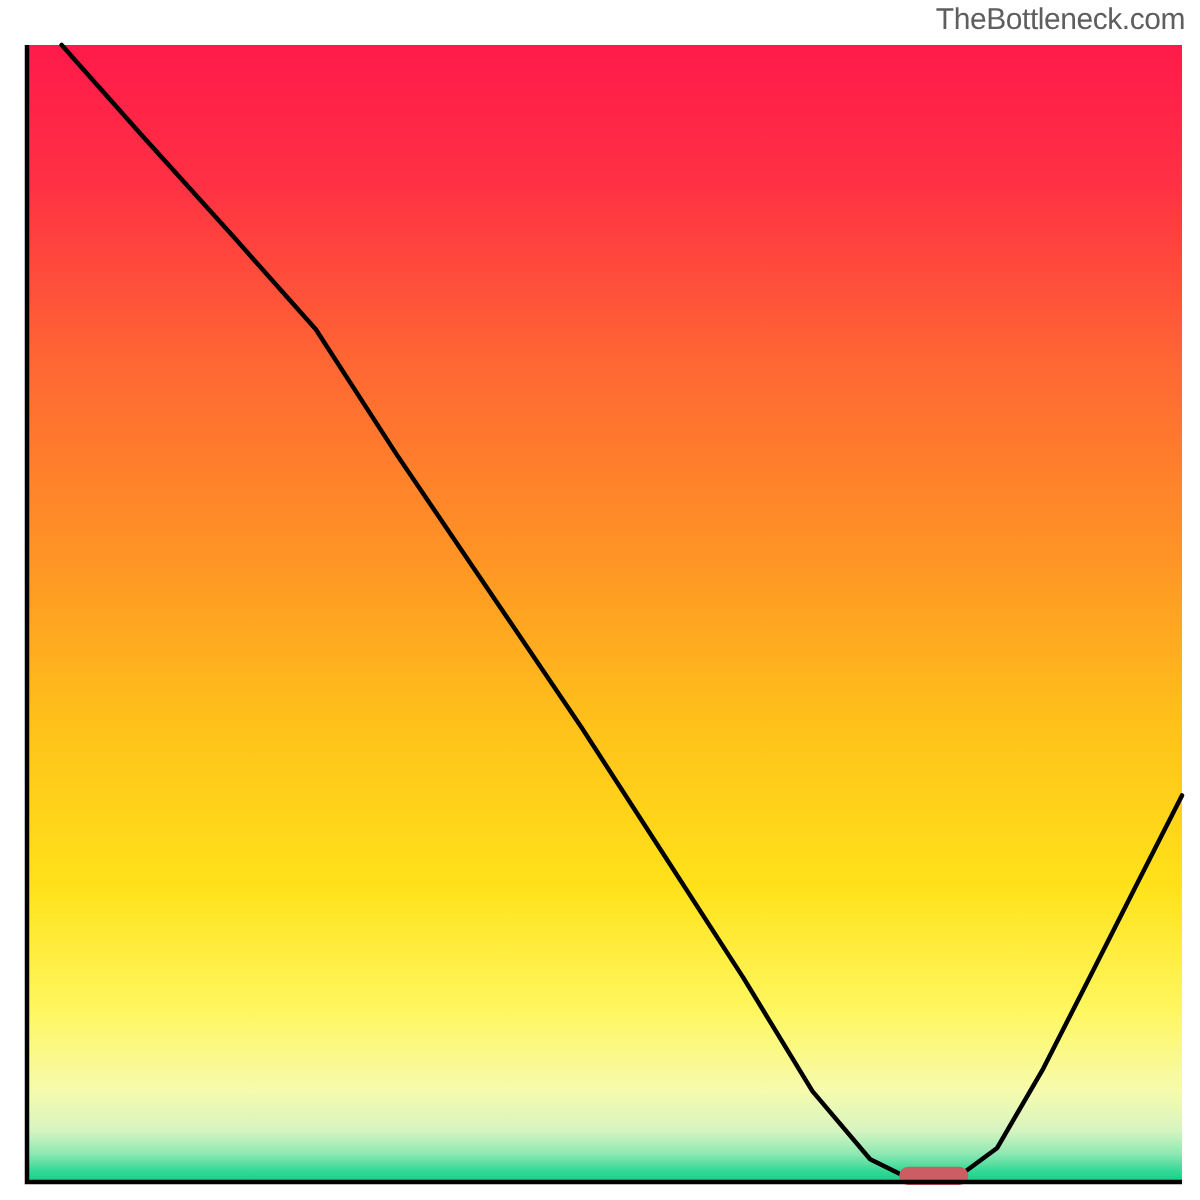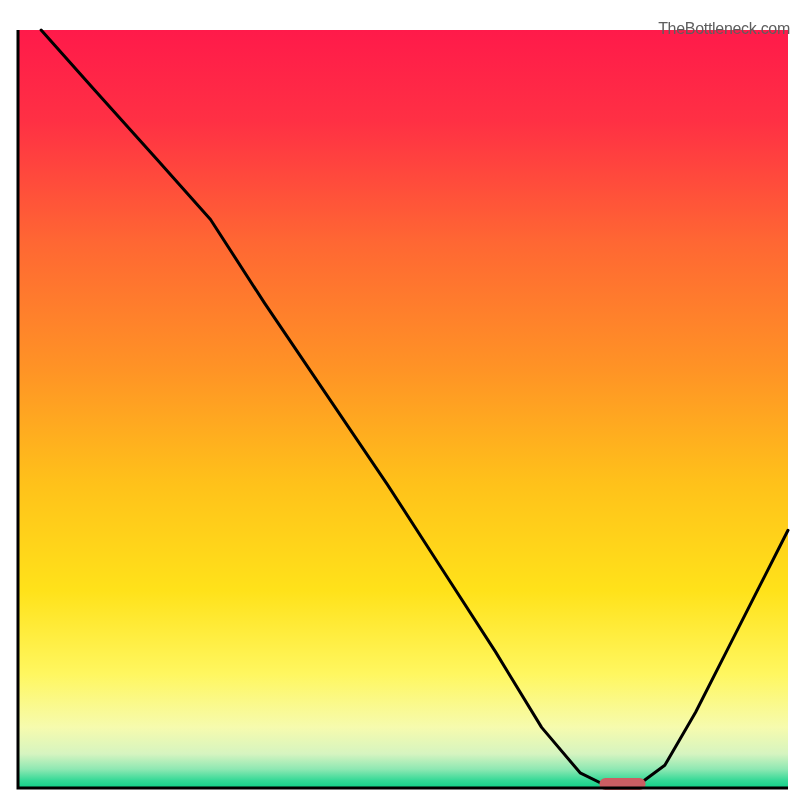--- a/index.html
+++ b/index.html
@@ -10,24 +10,24 @@
     background: #ffffff;
     font-family: Arial, Helvetica, sans-serif;
   }
   .container {
     position: relative;
     width: 800px;
     height: 800px;
   }
   .watermark {
     position: absolute;
-    top: 20px;
+    top: 2px;
     right: 10px;
     color: #5e5e5e;
-    font-size: 16px;
+    font-size: 20px;
     font-weight: 500;
     letter-spacing: -0.3px;
   }
   svg {
     display: block;
   }
 </style>
 </head>
 <body>
 

